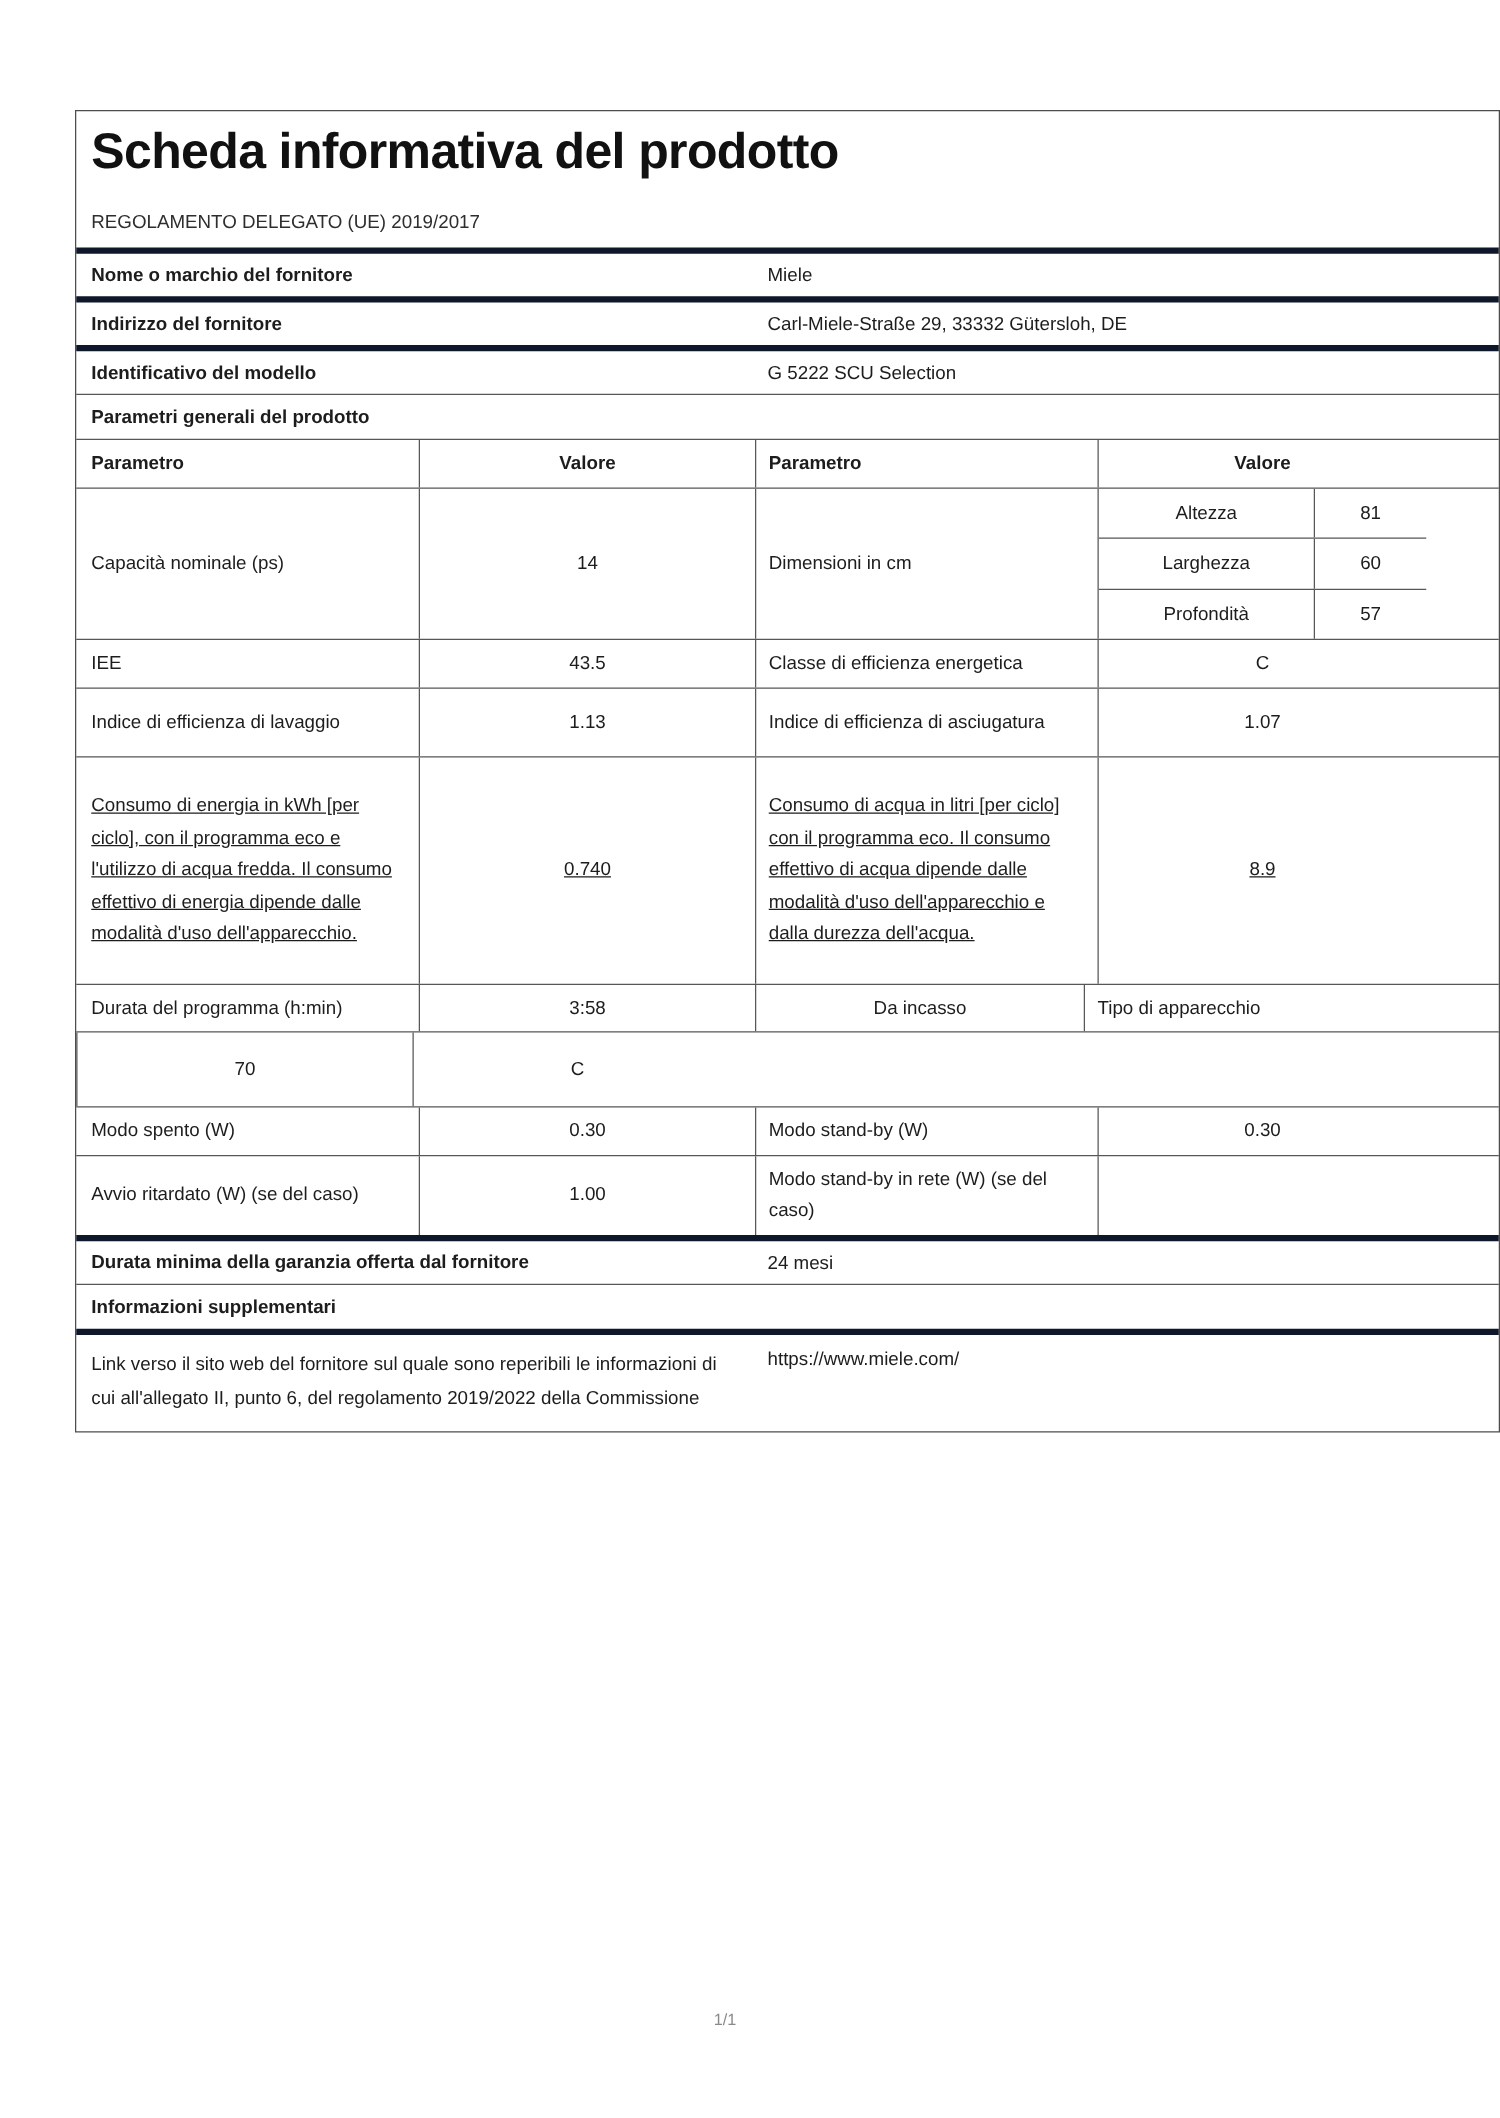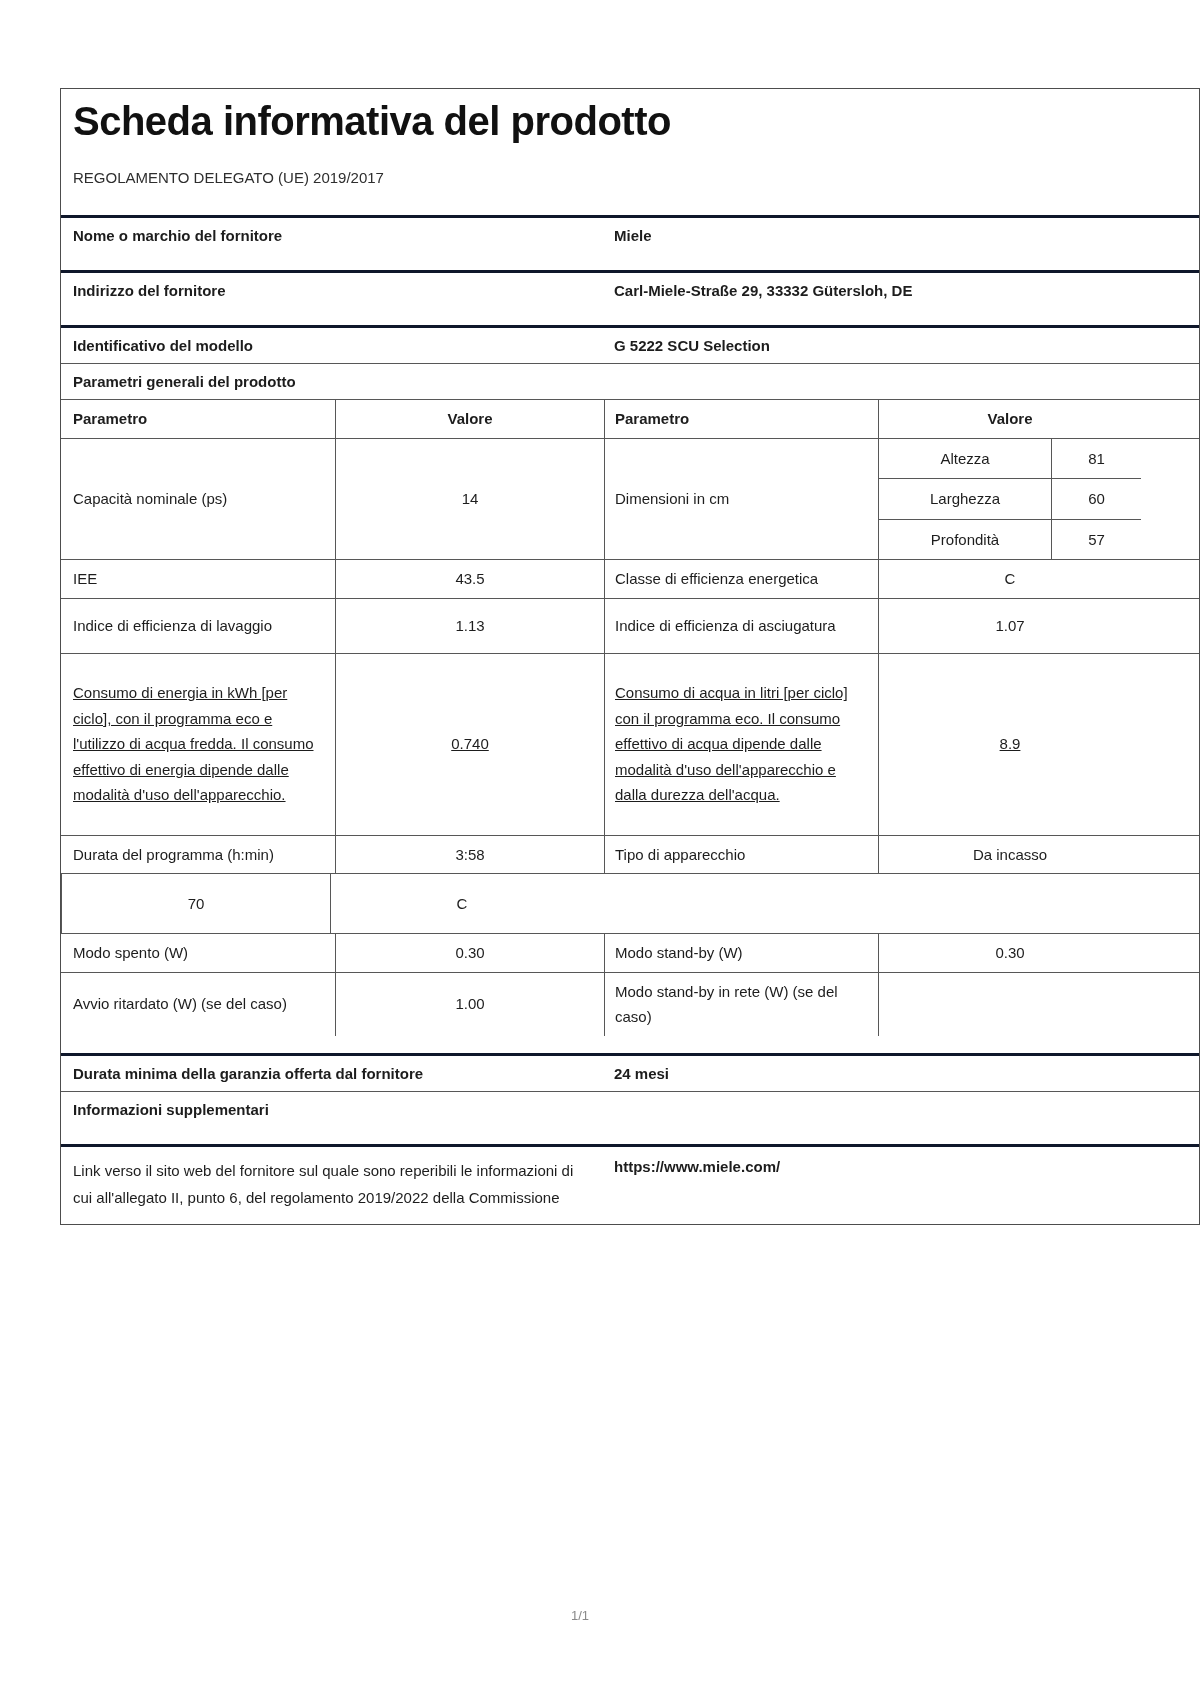--- a/index.html
+++ b/index.html
@@ -28,36 +28,35 @@
   }
   .doc-regulation {
     margin-top: 26px;
     font-size: 15px;
     font-weight: 500;
     color: #2e2e2e;
   }
   
   .kv-row {
     display: flex;
-    border-top: 3px solid #0f172a;
+    border-top: 5px solid #0f172a;
     align-items: center;
-    margin-top: 17px;
   }
   .kv-label {
     width: 543px;
     padding: 8px 10px 8px 12px;
     font-size: 15px;
     font-weight: 700;
   }
   .kv-label.normal { font-weight: 400; line-height: 1.75; }
   .kv-value {
     flex: 1;
     padding: 8px 10px;
     font-size: 15px;
-    font-weight: 700;
+    font-weight: 400;
     align-self: flex-start;
     padding-top: 9px;
   }
   .section-row {
     border-top: 1px solid #575757;
     padding: 9px 10px 9px 12px;
     font-size: 15px;
     font-weight: 700;
   }
   
@@ -194,22 +193,22 @@
     <div class="prow r-cons">
       <div class="pcell c1">Consumo di energia in kWh [per ciclo], con il programma eco e l'utilizzo di acqua fredda. Il consumo effettivo di energia dipende dalle modalità d'uso dell'apparecchio.</div>
       <div class="pcell c2">0.740</div>
       <div class="pcell c3">Consumo di acqua in litri [per ciclo] con il programma eco. Il consumo effettivo di acqua dipende dalle modalità d'uso dell'apparecchio e dalla durezza dell'acqua.</div>
       <div class="pcell c4">8.9</div>
     </div>
 
     <div class="prow r-dur">
       <div class="pcell c1">Durata del programma (h:min)</div>
       <div class="pcell c2">3:58</div>
+      <div class="pcell c4">Da incasso</div>
       <div class="pcell c3">Tipo di apparecchio</div>
-      <div class="pcell c4">Da incasso</div>
     </div>
 
     <div class="prow r-noise">
       <div class="pcell c2">70</div>
       <div class="pcell c4">C</div>
     </div>
 
     <div class="prow r-off">
       <div class="pcell c1">Modo spento (W)</div>
       <div class="pcell c2">0.30</div>

